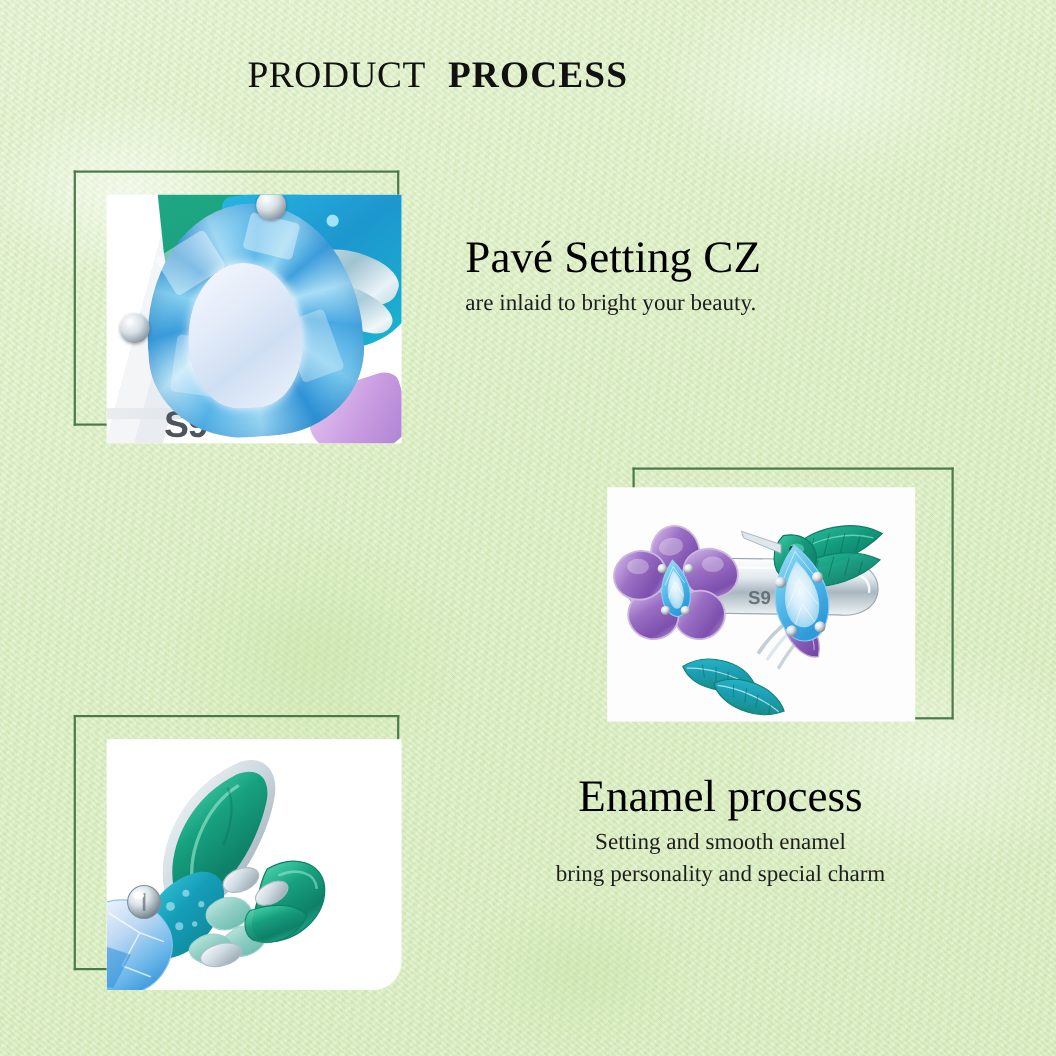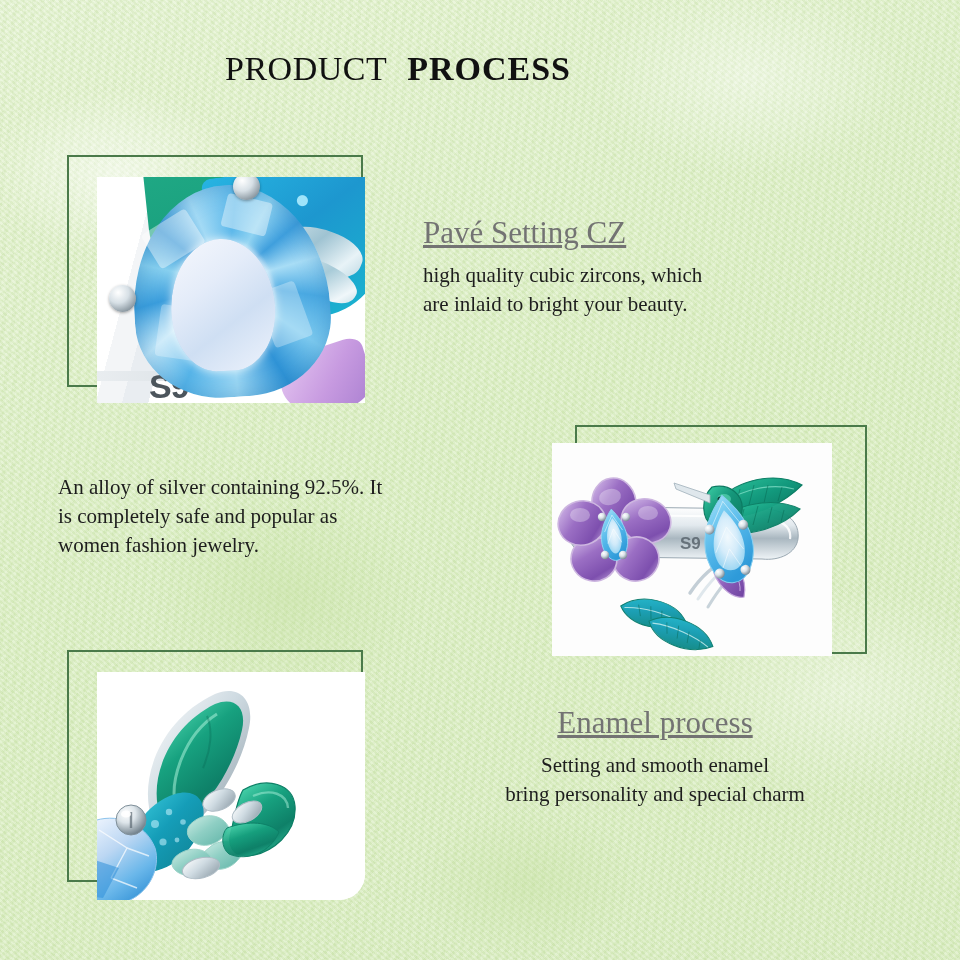--- a/index.html
+++ b/index.html
@@ -155,26 +155,25 @@
   
   #photo-enamel {
     left: 97px; top: 672px; width: 268px; height: 228px;
     border-radius: 0 0 26px 0;
   }
   #photo-enamel svg { display: block; width: 100%; height: 100%; }
 
   
   .block { position: absolute; }
   .block .b-head {
-    color: #737373;
+    color: #000000;
     font-weight: 400;
-    font-size: 31px;
+    font-size: 41px;
     line-height: 36px;
     white-space: nowrap;
-    text-decoration: underline;
   }
   .block .b-body {
     color: #1d1d1d;
     font-size: 21px;
     line-height: 29px;
     margin-top: 10px;
   }
   .block .b-body div { white-space: nowrap; }
 
   #block-pave   { left: 423px; top: 215px;  width: 490px; }
@@ -213,31 +212,25 @@
     <div class="facet" style="left:130px; top:104px; width:40px; height:58px; transform:rotate(-16deg); border-radius:4px; background:rgba(255,255,255,.30);"></div>
   </div>
   <div class="gem-core"></div>
   <div class="prong p1"></div>
   <div class="prong p2"></div>
 </div>
 
 <div class="block" id="block-pave">
   <div class="b-head">Pavé Setting CZ</div>
   <div class="b-body">
-    <div>high quality cubic zircons, which</div>
     <div>are inlaid to bright your beauty.</div>
   </div>
 </div>
 
 <div class="block" id="block-silver">
-  <div class="b-body">
-    <div>An alloy of silver containing 92.5%. It</div>
-    <div>is completely safe and popular as</div>
-    <div>women fashion jewelry.</div>
-  </div>
 </div>
 
 <div class="frame" id="frame-ring" style="left:575px; top:425px; width:292px; height:229px;">
   <div class="fr-line fr-h" style="left:0;   top:0;   width:292px;"></div>
   <div class="fr-line fr-v" style="left:290px; top:0;  height:229px;"></div>
   <div class="fr-line fr-v" style="left:0; top:0;   height:20px;"></div>
   <div class="fr-line fr-h" style="left:248px; top:227px; width:44px;"></div>
 </div>
 
 <div class="photo" id="photo-ring">

